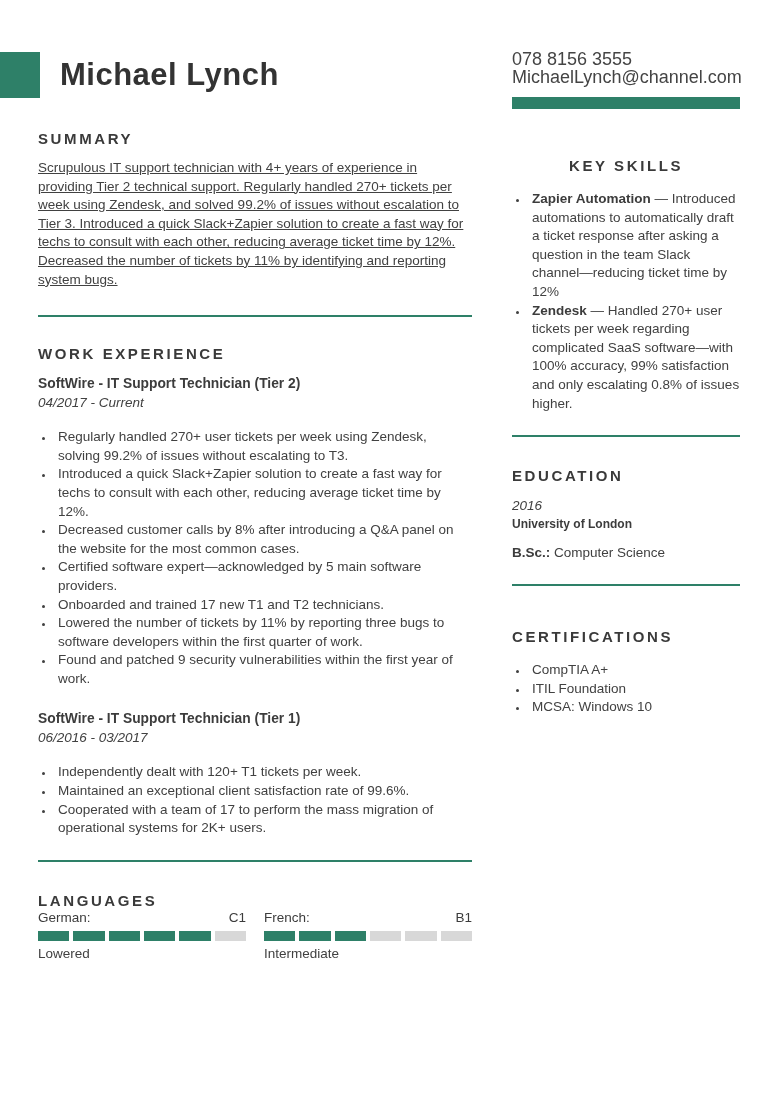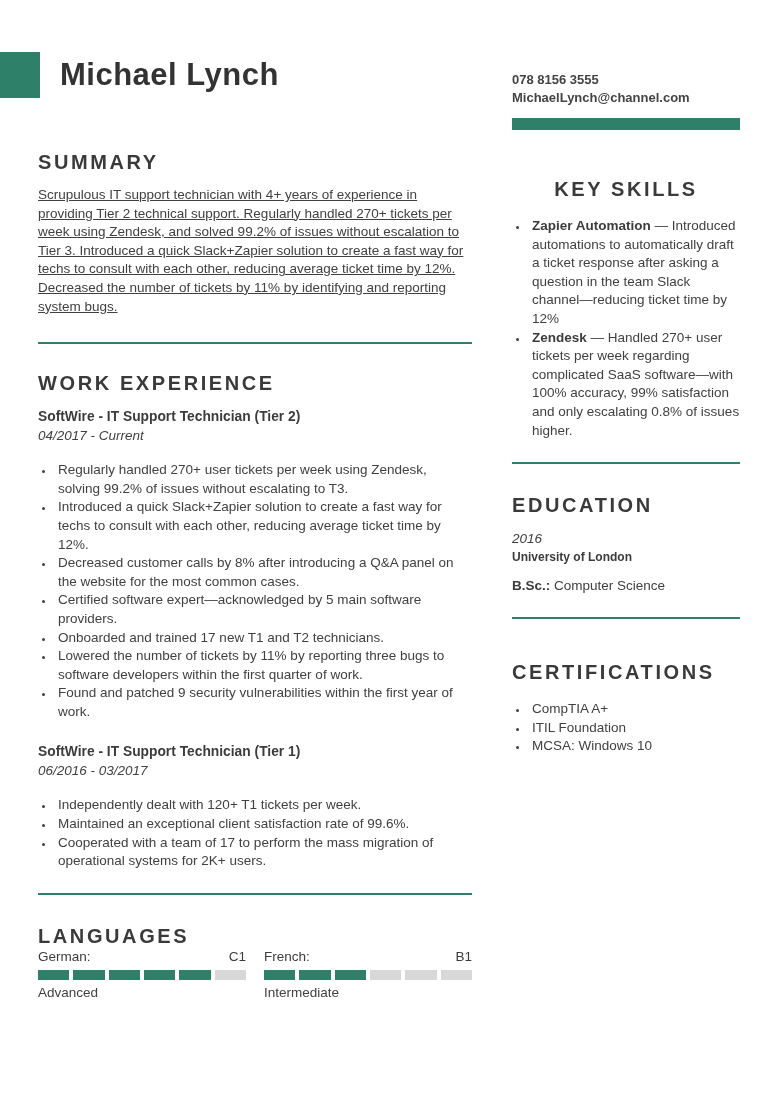--- a/index.html
+++ b/index.html
@@ -12,27 +12,27 @@
   }
   .accent-square { position:absolute; left:0; top:52px; width:40px; height:46px; background:var(--accent); }
 
   .grid { display:grid; grid-template-columns:434px 228px; column-gap:40px; }
 
   
   .name {
     margin-top:52px; margin-left:22px; font-size:31px; font-weight:700;
     color:#333333; line-height:46px; letter-spacing:0.5px;
   }
-  .contact { margin-top:71px; font-size:13px; line-height:18px; color:#444444;font-weight:bold; }
+  .contact { margin-top:50px; font-size:18px; line-height:18px; color:#444444; }
   .accent-bar { margin-top:11px; height:12px; width:100%; background:var(--accent); }
 
   
   .columns { margin-top:21px; }
   h2.sec {
-    font-size:20px; font-weight:700; letter-spacing:2.6px; color:var(--heading);
+    font-size:15px; font-weight:700; letter-spacing:2.6px; color:var(--heading);
   }
   .body-text { font-size:13.5px; line-height:18.6px; }
   .rule { border:none; border-top:2px solid var(--accent); }
 
   
   .summary-text { margin-top:12px;text-decoration:underline; }
   .rule-after-summary { margin-top:26px; }
   .work-title { margin-top:28px; }
   .job-title { margin-top:13px; font-size:13.8px; font-weight:700; color:#3c3c3c; line-height:18px; }
   .job-dates { font-style:italic; font-size:13.5px; line-height:18px; margin-top:1px; }
@@ -126,21 +126,21 @@
               <span>C1</span>
             </div>
             <div class="bar">
                 <span class="filled"></span>
                 <span class="filled"></span>
                 <span class="filled"></span>
                 <span class="filled"></span>
                 <span class="filled"></span>
                 <span></span>
               </div>
-            <div class="lang-label">Advanced</div>
+            <div class="lang-label">Lowered</div>
           </div>
           <div>
             <div class="lang-top">
               <span>French:</span>
               <span>B1</span>
             </div>
             <div class="bar">
                 <span class="filled"></span>
                 <span class="filled"></span>
                 <span class="filled"></span>

